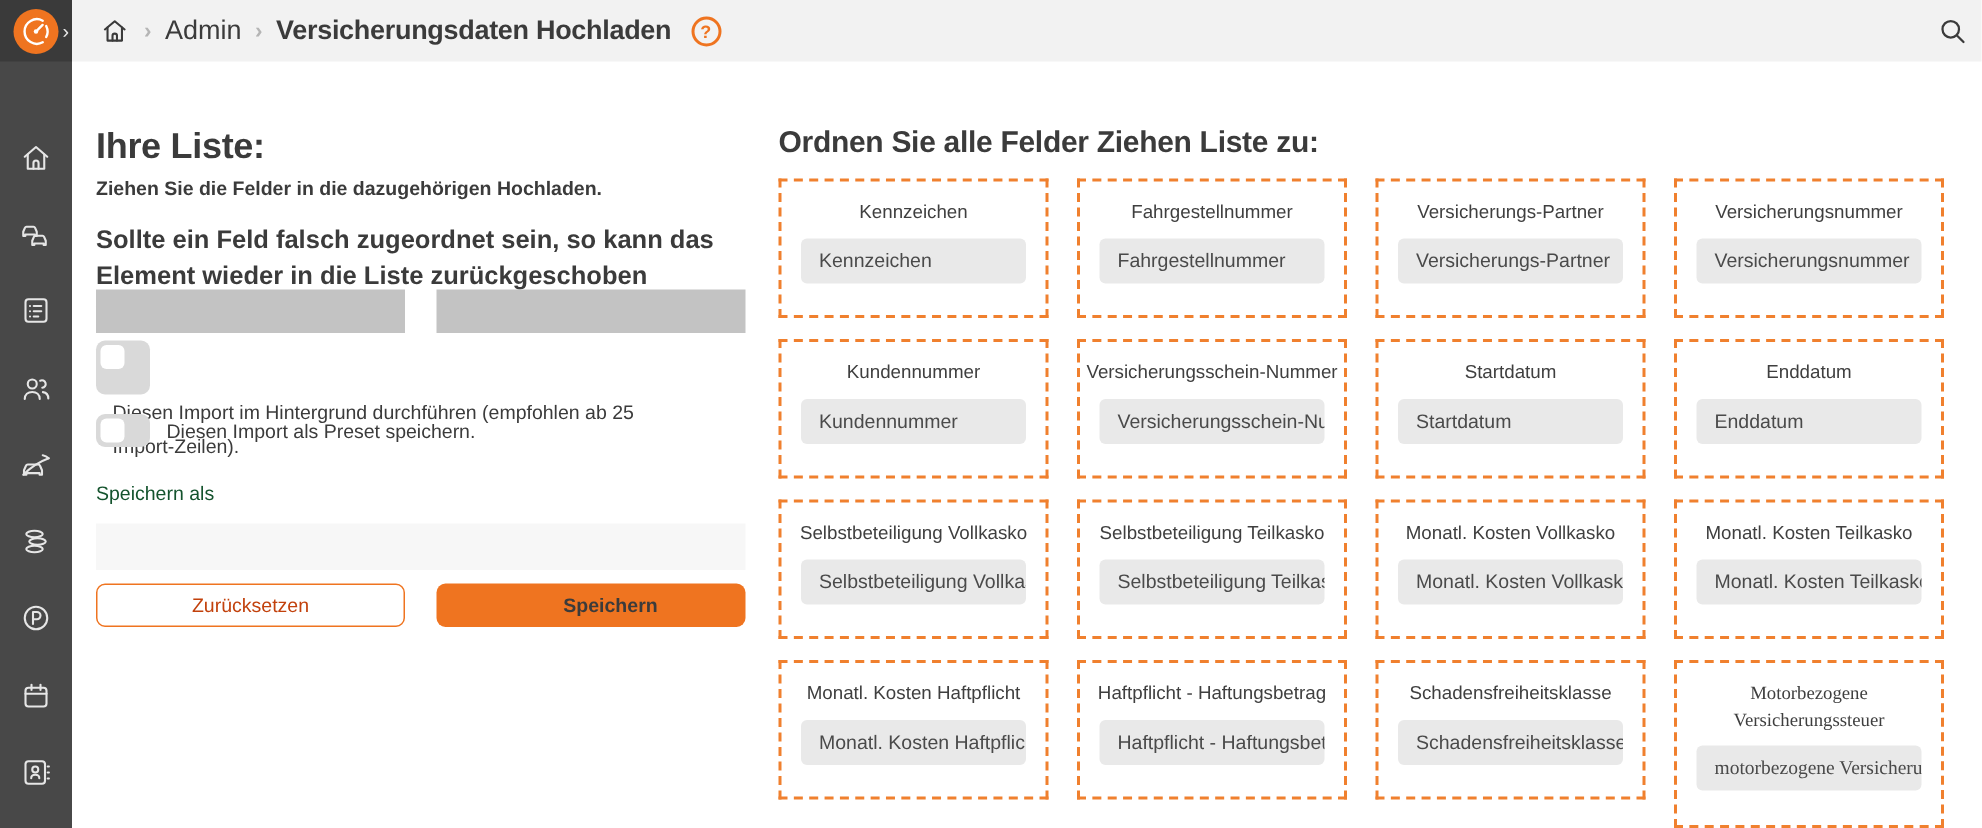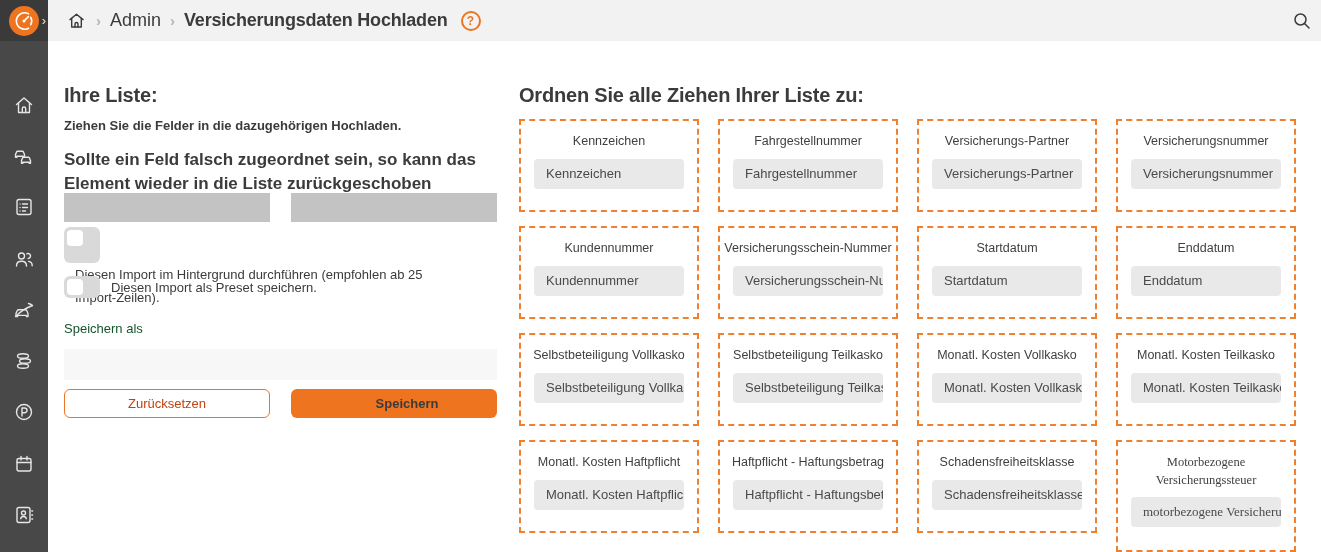--- a/index.html
+++ b/index.html
@@ -27,21 +27,21 @@
   .bc-page { font-weight:700; letter-spacing:-0.2px; }
   .help-btn { width:20px; height:20px; border:2px solid #ef7420; border-radius:50%;
     color:#ef7420; font-size:12px; font-weight:700; display:flex; align-items:center;
     justify-content:center; margin-left:4px; cursor:pointer; }
   .search-btn { position:absolute; right:8px; top:10px; width:22px; height:22px; cursor:pointer; }
   .search-btn svg { width:22px; height:22px; stroke:#3b3b3b; fill:none; stroke-width:1.5;
     stroke-linecap:round; }
 
   
   .left-panel { position:absolute; left:64px; top:0; width:433px; }
-  .panel-title { position:absolute; top:84px; font-size:20px; font-weight:700; letter-spacing:-0.2px; }
+  .panel-title { position:absolute; top:84px; font-size:24px; font-weight:700; letter-spacing:-0.2px; }
   .instr1 { position:absolute; top:118px; font-size:13px; font-weight:700; width:433px; }
   .instr2 { position:absolute; top:148px; font-size:17px; font-weight:700; width:433px; line-height:1.42; }
   .placeholder-row { position:absolute; top:193px; display:flex; gap:21px; }
   .gray-box { width:206px; height:29px; background:#c3c3c3; }
   .toggle-row { position:absolute; display:flex; align-items:flex-start; }
   .toggle-row.t1 { top:227px;flex-direction:column; } .toggle-row.t2 { top:276px; }
   .toggle { width:36px; height:22px; background:#d9d9d9; border-radius:6px; position:relative;
     flex:0 0 36px; cursor:pointer; }
   .toggle .knob { position:absolute; left:3px; top:3px; width:16px; height:16px;
     background:#fff; border-radius:4px; }
@@ -206,21 +206,21 @@
   <div class="saveas-label">Speichern als</div>
   <input class="saveas-input" type="text" value="" style="">
 
   <div class="btn-row">
     <button class="btn btn-reset">Zurücksetzen</button>
     <button class="btn btn-save">Speichern</button>
   </div>
 </div>
 
 <div class="right-panel">
-  <h2 class="right-title">Ordnen Sie alle Ziehen Ihrer Liste zu:</h2>
+  <h2 class="right-title">Ordnen Sie alle Felder Ziehen Liste zu:</h2>
   <div class="cards-grid" id="cards-grid">
   <div class="card">
     <div class="card-title">Kennzeichen</div>
     <div class="chip">Kennzeichen</div>
   </div>
 
   <div class="card">
     <div class="card-title">Fahrgestellnummer</div>
     <div class="chip">Fahrgestellnummer</div>
   </div>

